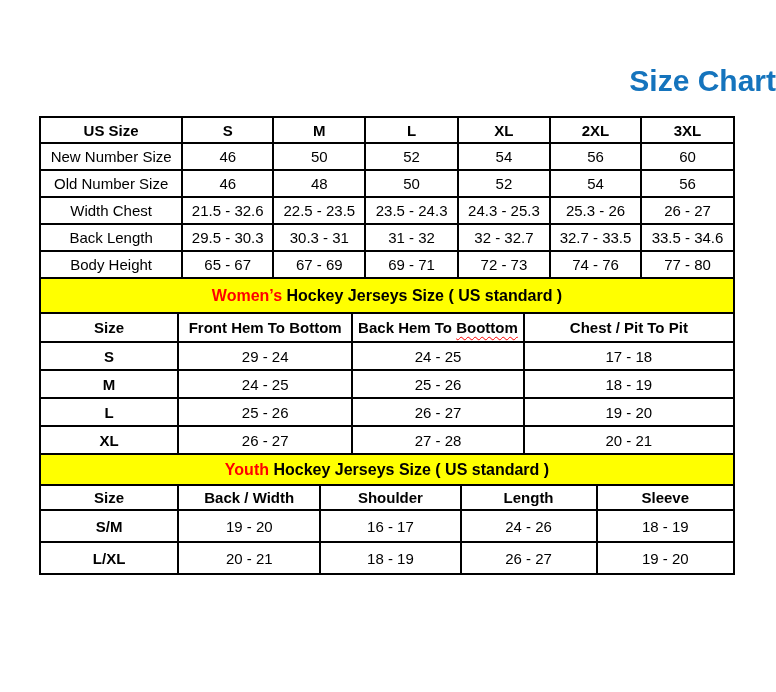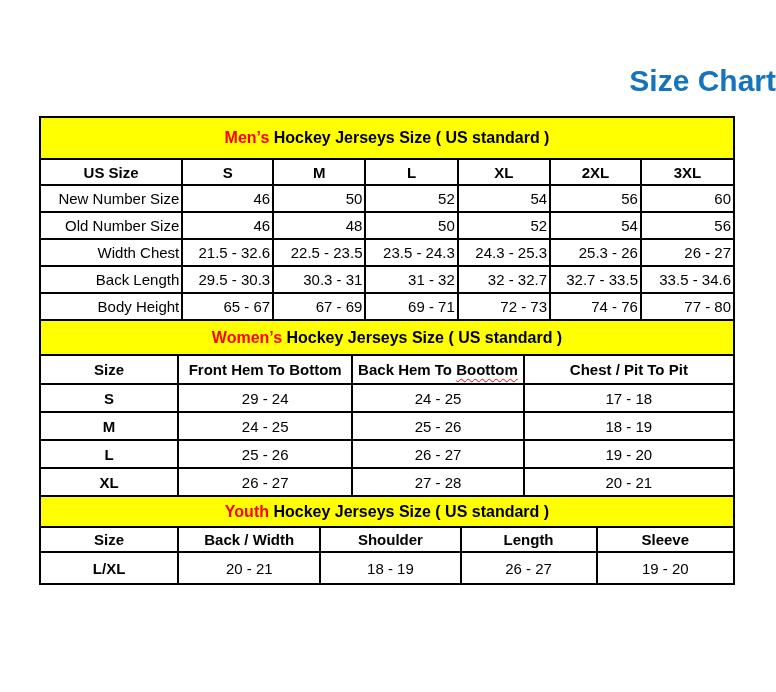--- a/index.html
+++ b/index.html
@@ -44,21 +44,21 @@
   .hl { color: #FF0000; }
   .head-row th { font-weight: 700; font-size: 15px; }
   .value-cell, .row-label { font-size: 15px; font-weight: 400; }
   .womens .row-label, .youth .row-label { font-weight: 700; }
   .mens   .banner-cell { height: 40px; }
   .womens .banner-cell { height: 33px; margin-top: 44px; }
   .youth  .banner-cell { height: 29px; }
   .mens   .head-row th { height: 24px; border-radius: 12px; }
   .womens .head-row th { height: 27px; }
   .youth  .head-row th { height: 23px; }
-  .mens   tbody td { height: 25px; text-align: right; }
+  .mens   tbody td { height: 25px; }
   .womens tbody td { height: 26px; }
   .youth  tbody td { height: 30px; }
   .squiggle {
     text-decoration: underline;
     text-decoration-style: wavy;
     text-decoration-color: #FF0000;
     text-decoration-thickness: 1px;
     text-underline-offset: 3px;
   }
 </style>
@@ -72,23 +72,20 @@
         <colgroup>
           <col style="width: 20.5%;">
           <col style="width: 13.1%;">
           <col style="width: 13.3%;">
           <col style="width: 13.3%;">
           <col style="width: 13.3%;">
           <col style="width: 13.1%;">
           <col style="width: 13.4%;">
         </colgroup>
         <thead>
-          <tr>
-            <td colspan="7" class="banner-cell"><span class="hl">Men’s</span><span> Hockey Jerseys Size ( US standard )</span></td>
-          </tr>
           <tr class="head-row">
             <th>US Size</th>
             <th>S</th>
             <th>M</th>
             <th>L</th>
             <th>XL</th>
             <th>2XL</th>
             <th>3XL</th>
           </tr>
         </thead>
@@ -200,20 +197,27 @@
           <tr class="head-row">
             <th>Size</th>
             <th>Back / Width</th>
             <th>Shoulder</th>
             <th>Length</th>
             <th>Sleeve</th>
           </tr>
         </thead>
         <tbody>
           <tr>
+            <td class="row-label">S/M</td>
+            <td class="value-cell">19 - 20</td>
+            <td class="value-cell">16 - 17</td>
+            <td class="value-cell">24 - 26</td>
+            <td class="value-cell">18 - 19</td>
+          </tr>
+          <tr>
             <td class="row-label">L/XL</td>
             <td class="value-cell">20 - 21</td>
             <td class="value-cell">18 - 19</td>
             <td class="value-cell">26 - 27</td>
             <td class="value-cell">19 - 20</td>
           </tr>
         </tbody>
       </table>
   </div>
 </div>

